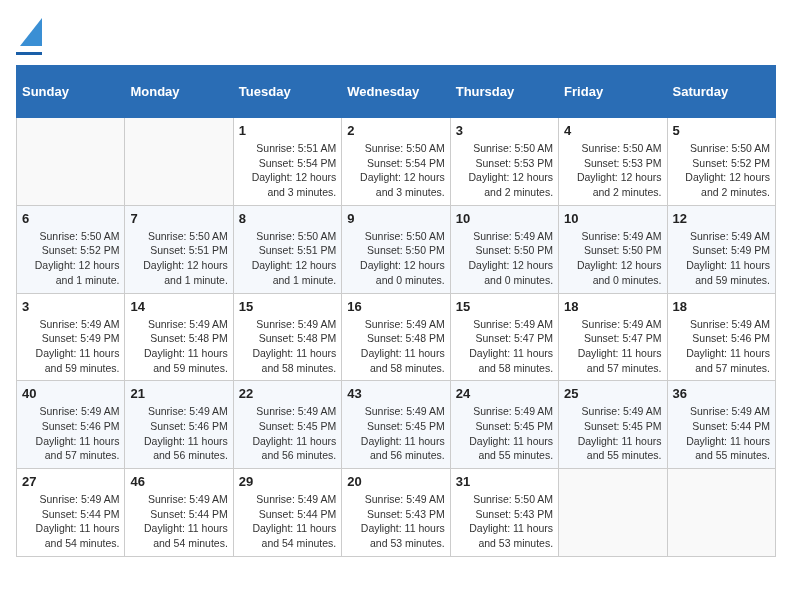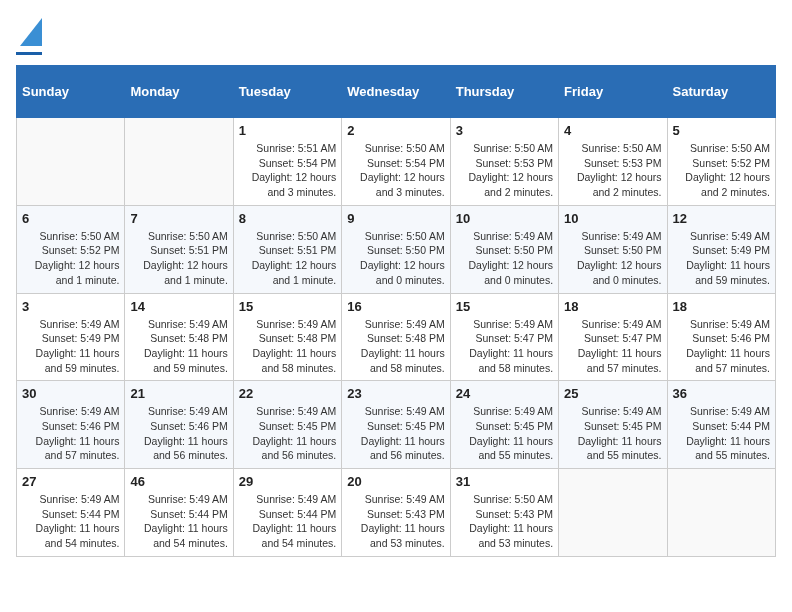--- a/index.html
+++ b/index.html
@@ -231,39 +231,39 @@
         </td>
         <td>
           <div class="day-num">18</div>
           <div class="day-info">Sunrise: 5:49 AM
 Sunset: 5:46 PM
 Daylight: 11 hours and 57 minutes.</div>
         </td>
       </tr>
       <tr>
         <td>
-          <div class="day-num">30</div>
+          <div class="day-num">40</div>
           <div class="day-info">Sunrise: 5:49 AM
 Sunset: 5:46 PM
 Daylight: 11 hours and 57 minutes.</div>
         </td>
         <td>
           <div class="day-num">21</div>
           <div class="day-info">Sunrise: 5:49 AM
 Sunset: 5:46 PM
 Daylight: 11 hours and 56 minutes.</div>
         </td>
         <td>
           <div class="day-num">22</div>
           <div class="day-info">Sunrise: 5:49 AM
 Sunset: 5:45 PM
 Daylight: 11 hours and 56 minutes.</div>
         </td>
         <td>
-          <div class="day-num">23</div>
+          <div class="day-num">43</div>
           <div class="day-info">Sunrise: 5:49 AM
 Sunset: 5:45 PM
 Daylight: 11 hours and 56 minutes.</div>
         </td>
         <td>
           <div class="day-num">24</div>
           <div class="day-info">Sunrise: 5:49 AM
 Sunset: 5:45 PM
 Daylight: 11 hours and 55 minutes.</div>
         </td>

